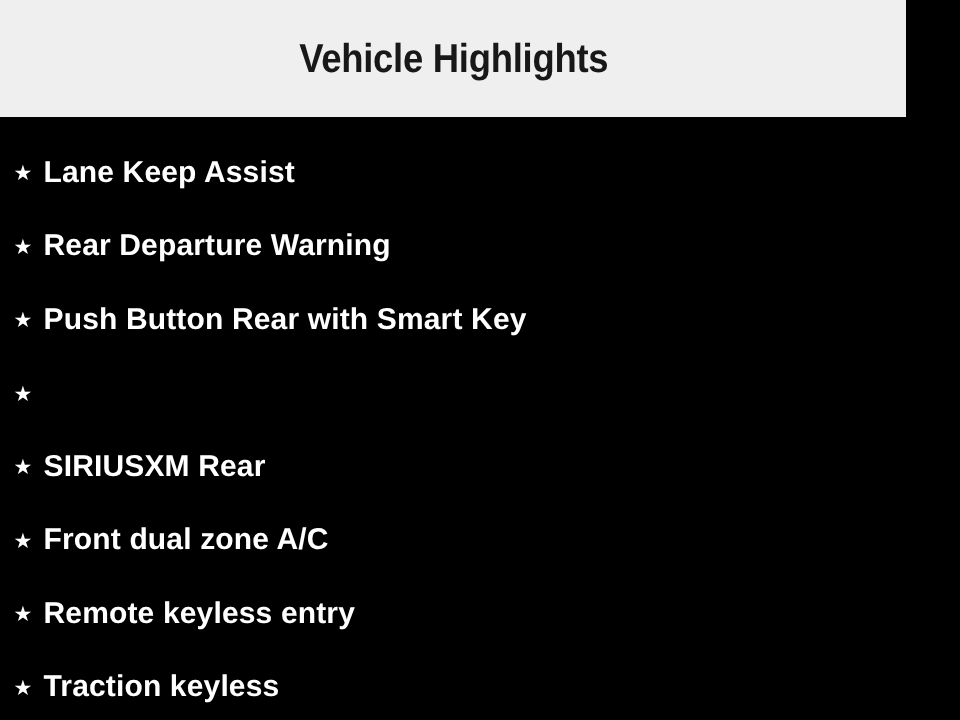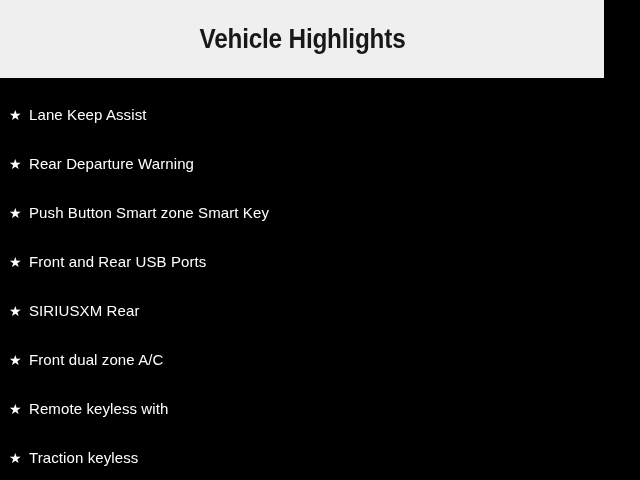--- a/index.html
+++ b/index.html
@@ -73,22 +73,22 @@
     width: 20px;
     min-width: 20px;
     font-size: 14px;
     line-height: 1;
     color: #ffffff;
     text-align: left;
     user-select: none;
   }
   .highlight-label {
     font-family: "Liberation Sans", sans-serif;
-    font-size: 15px;
-    font-weight: normal;
+    font-size: 20px;
+    font-weight: bold;
     color: #ffffff;
     line-height: 1;
     white-space: nowrap;
     letter-spacing: 0.1px;
   }
 </style>
 </head>
 <body>
 
 <div class="panel">
@@ -105,41 +105,40 @@
         <span class="highlight-label">Lane Keep Assist</span>
       </li>
 
       <li class="highlight-item">
         <span class="bullet-star">★</span>
         <span class="highlight-label">Rear Departure Warning</span>
       </li>
 
       <li class="highlight-item">
         <span class="bullet-star">★</span>
-        <span class="highlight-label">Push Button Smart zone Smart Key</span>
+        <span class="highlight-label">Push Button Rear with Smart Key</span>
       </li>
 
       <li class="highlight-item">
         <span class="bullet-star">★</span>
-        <span class="highlight-label">Front and Rear USB Ports</span>
       </li>
 
       <li class="highlight-item">
         <span class="bullet-star">★</span>
         <span class="highlight-label">SIRIUSXM Rear</span>
       </li>
 
       <li class="highlight-item">
         <span class="bullet-star">★</span>
         <span class="highlight-label">Front dual zone A/C</span>
       </li>
 
       <li class="highlight-item">
         <span class="bullet-star">★</span>
-        <span class="highlight-label">Remote keyless with</span>
+        <span class="highlight-label">Remote keyless entry</span>
       </li>
 
       <li class="highlight-item">
         <span class="bullet-star">★</span>
         <span class="highlight-label">Traction keyless</span>
       </li>
 
     </ul>
   </div>
 

